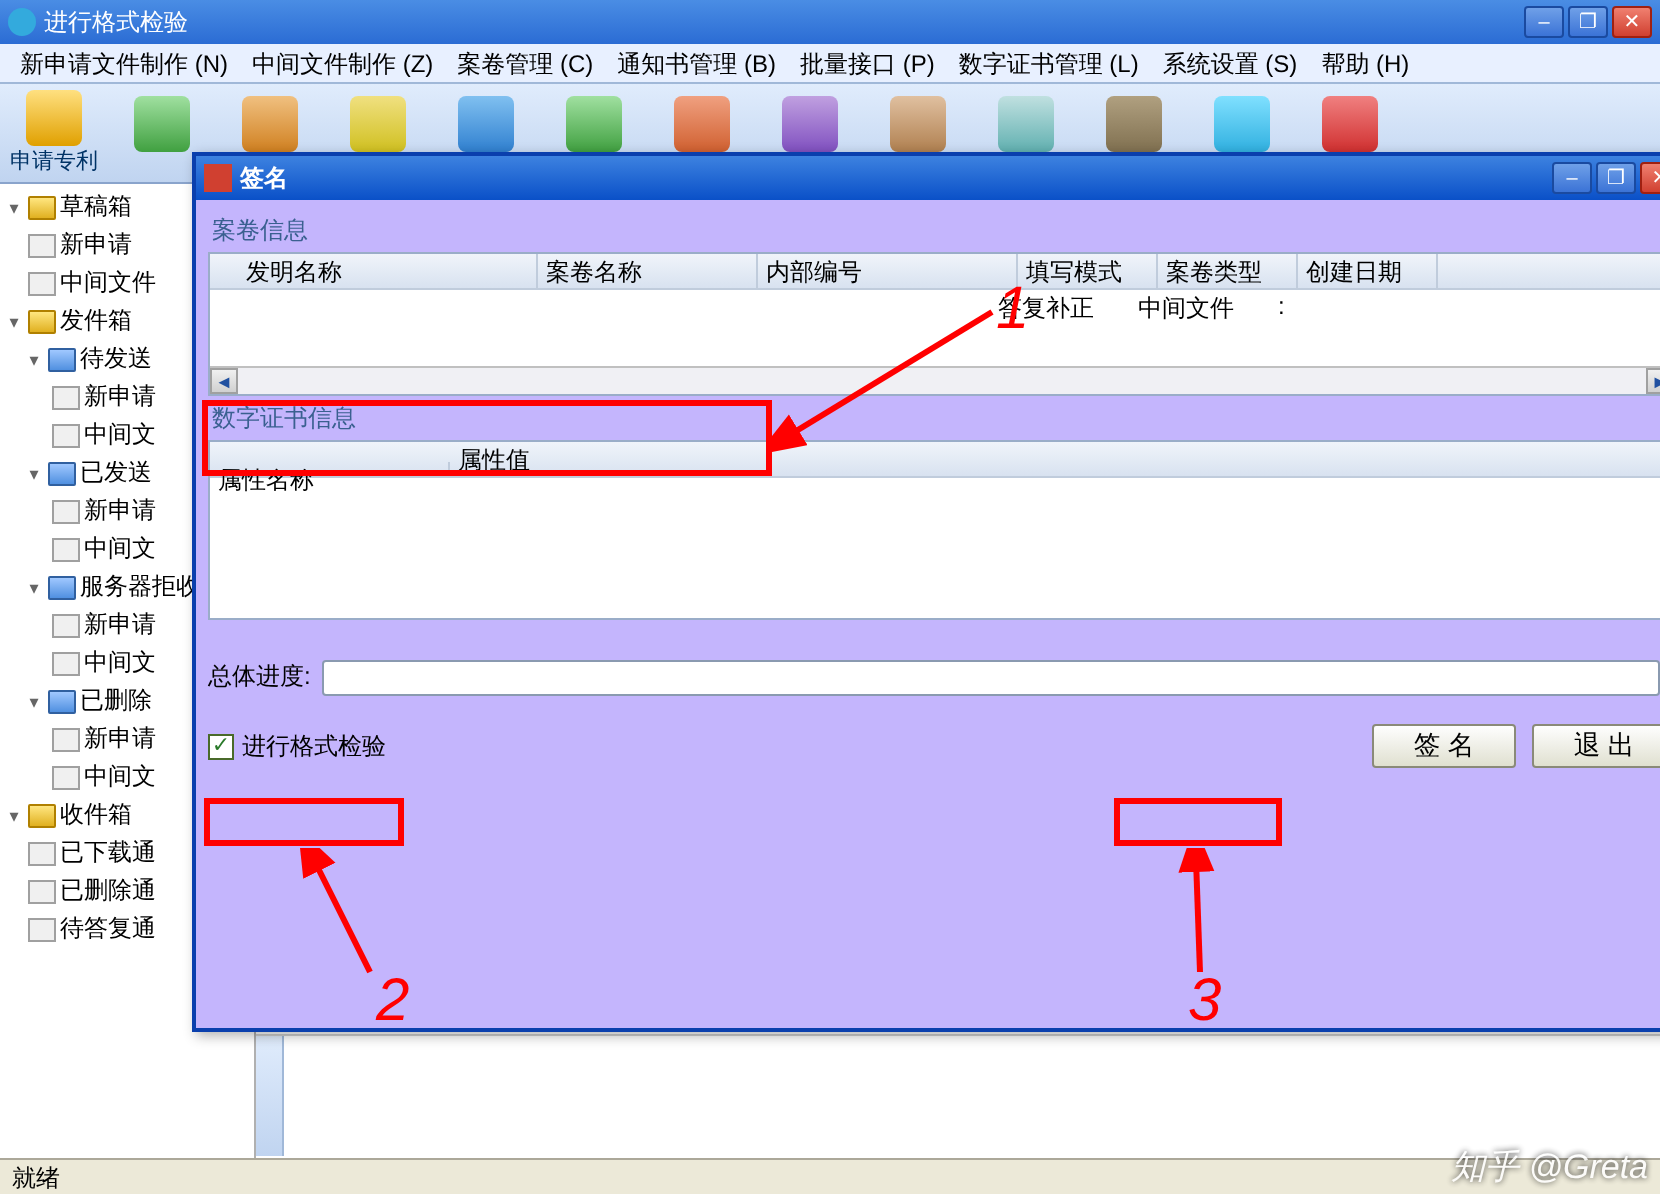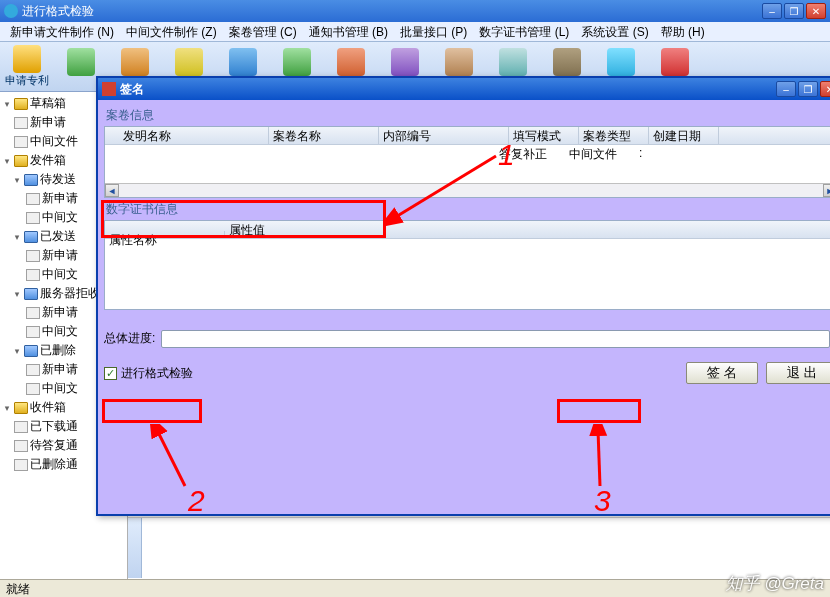--- a/index.html
+++ b/index.html
@@ -248,25 +248,25 @@
         <span class="exp">▾</span>
         <span class="ficon folder-y"></span>
         <span>收件箱</span>
       </div>
     <div class="tree-node indent1">
         <span class="ficon file-i"></span>
         <span>已下载通</span>
       </div>
     <div class="tree-node indent1">
         <span class="ficon file-i"></span>
+        <span>已删除通</span>
+      </div>
+    <div class="tree-node indent1">
+        <span class="ficon file-i"></span>
         <span>待答复通</span>
-      </div>
-    <div class="tree-node indent1">
-        <span class="ficon file-i"></span>
-        <span>已删除通</span>
       </div>
   </div>
 
   <div class="right-panel">
     <div class="search-row">
       <input type="text" style="">
       <button>搜索</button>
     </div>
     <div class="col-header-right">备注</div>
   </div>

